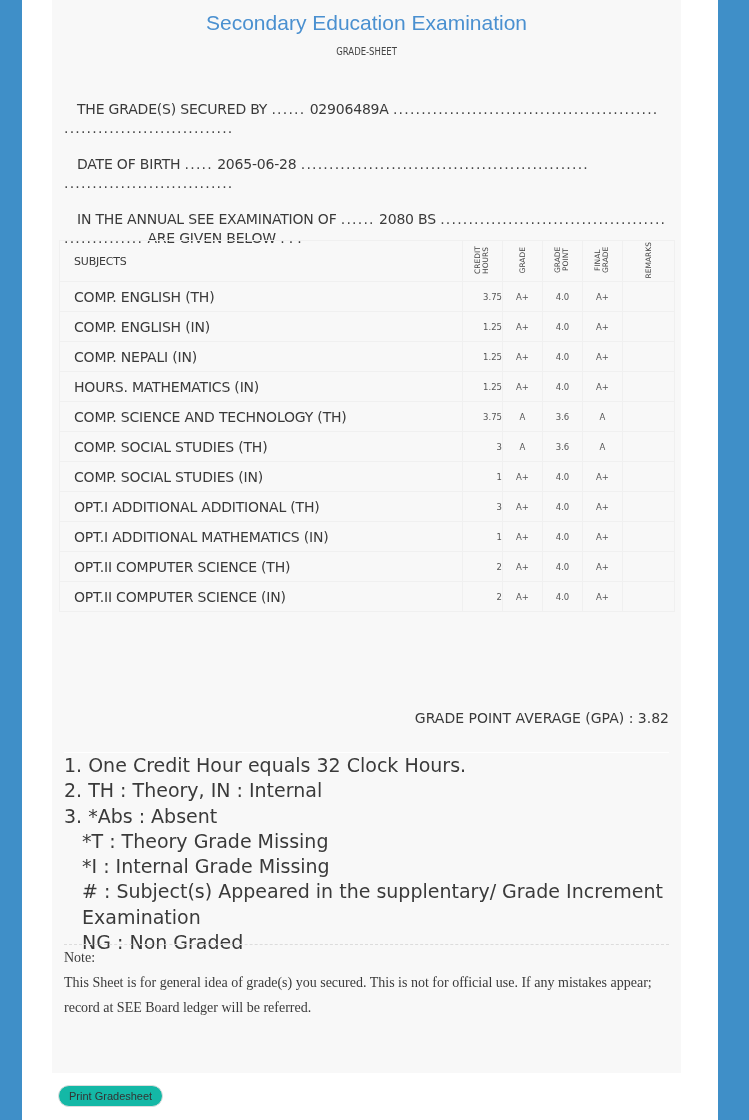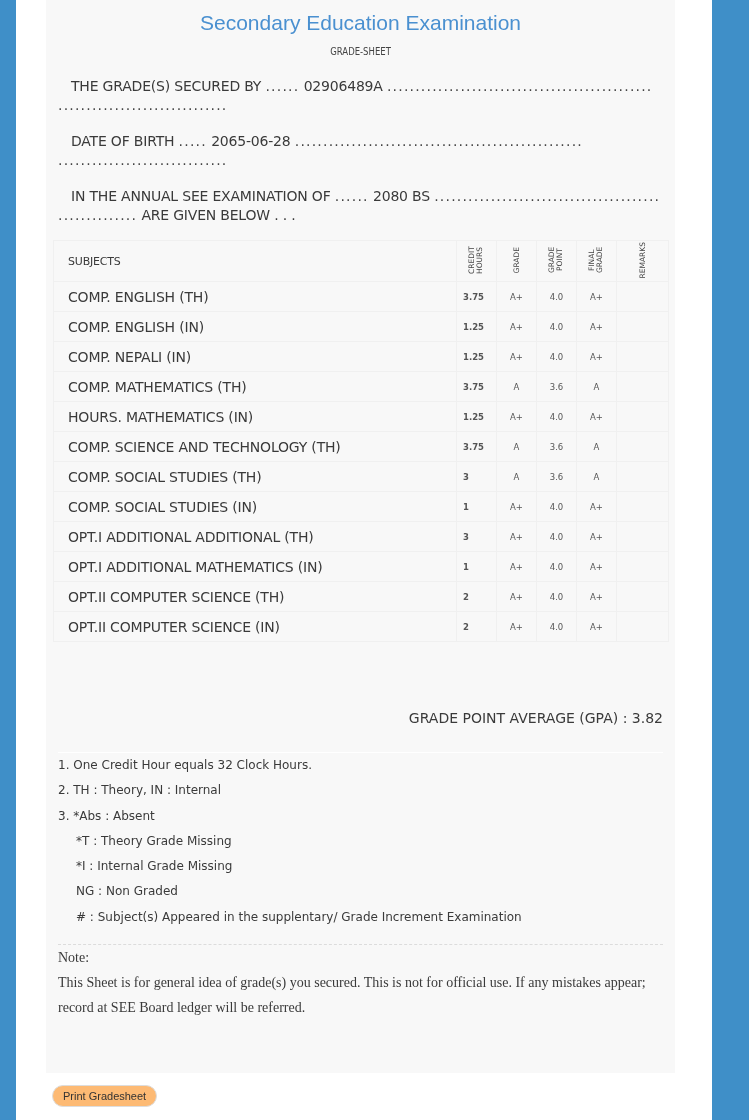--- a/index.html
+++ b/index.html
@@ -4,86 +4,86 @@
 <style>
   * { box-sizing: border-box; }
   html, body { margin: 0; padding: 0; }
   body {
     width: 749px; height: 1120px; overflow: hidden;
     background: #3f8fc8;
     font-family: "DejaVu Sans", sans-serif;
     color: #333;
   }
   .page {
-    position: absolute; left: 16px; top: 0; width: 696px; height: 1120px;
+    position: absolute; left: 22px; top: 0; width: 696px; height: 1120px;
     background: #ffffff;
   }
   .sheet {
     position: absolute; left: 30px; top: 0; width: 629px; height: 1073px;
     background: #f8f8f8;
   }
   .title {
     position: absolute; left: 0; right: 0; top: 11px; text-align: center;
     font-family: "Liberation Sans", sans-serif; font-size: 21px; color: #4a90d0;
   }
   .subtitle {
     position: absolute; left: 0; right: 0; top: 46px; text-align: center;
     font-size: 10px; color: #444; transform: scaleX(0.85);
   }
   .info {
     position: absolute; left: 12px; width: 600px;
     font-size: 14px; line-height: 19px; color: #3a3a3a; letter-spacing: -0.2px;
     white-space: nowrap; overflow: hidden;
   }
-  .info .l1 { padding-left: 13px; display: block; overflow: hidden; }
+  .info .l1 { padding-left: 13px; display: block; overflow: hidden; margin-top: 23px; }
   .info .l2 { display: block; overflow: hidden; }
   .dots { color: #444; letter-spacing: 1.2px; }
 
   table.grades {
     position: absolute; left: 7px; top: 240px; width: 616px;
     border-collapse: collapse;
   }
   table.grades td, table.grades th {
     border: 1px solid #f0f0f0; padding: 0;
   }
   table.grades th { height: 40px; font-weight: normal; }
   table.grades td { height: 30px; }
   .subj {
     text-align: left; padding-left: 14px !important;
     font-size: 14px; color: #3a3a3a; letter-spacing: -0.2px;
   }
   th.subj { font-size: 11px; }
   .num { text-align: center; font-size: 8.5px; color: #555; width: 40px; }
-  .num.ch { text-align: left; padding-left: 6px !important; font-weight: bold; }
+  .num.ch { text-align: right; padding-left: 6px !important; }
   .vhead {
     display: inline-block; writing-mode: vertical-rl; transform: rotate(180deg);
     font-size: 7.5px; line-height: 8px; color: #444; text-align: center;
   }
   .gpa {
     position: absolute; right: 12px; top: 710px;
     font-size: 14px; color: #3a3a3a;
   }
   .legend {
     position: absolute; left: 12px; top: 752px; width: 605px;
     border-top: 1px solid #ffffff;
-    font-size: 12px; line-height: 25.3px; color: #3a3a3a;
+    font-size: 19px; line-height: 25.3px; color: #3a3a3a;
   }
   .legend .indent { padding-left: 18px; }
   .divider {
     position: absolute; left: 12px; top: 944px; width: 605px;
     border-top: 1px dashed #dcdcdc;
   }
   .note {
     position: absolute; left: 12px; top: 945px; width: 605px;
     font-size: 14px; line-height: 25px; color: #3a3a3a; font-family: Liberation Serif, serif;
   }
   .print-btn {
     position: absolute; left: 36px; top: 1085px;
     height: 22px; padding: 0 10px; border: 1px solid #ddd; border-radius: 12px;
-    background: #fdba74; font-family: "Liberation Sans", sans-serif;
+    background: #14b8a6; font-family: "Liberation Sans", sans-serif;
     font-size: 11px; color: #333; line-height: 20px; cursor: pointer;
   }
 </style>
 </head>
 <body>
 
 <div class="page">
   <div class="sheet">
     <div class="title">Secondary Education Examination</div>
     <div class="subtitle">GRADE-SHEET</div>
@@ -148,28 +148,20 @@
           </tr>
           <tr>
             <td class="subj">COMP. NEPALI (IN)</td>
             <td class="num ch">1.25</td>
             <td class="num">A+</td>
             <td class="num">4.0</td>
             <td class="num">A+</td>
             <td class="num"></td>
           </tr>
           <tr>
-            <td class="subj">COMP. MATHEMATICS (TH)</td>
-            <td class="num ch">3.75</td>
-            <td class="num">A</td>
-            <td class="num">3.6</td>
-            <td class="num">A</td>
-            <td class="num"></td>
-          </tr>
-          <tr>
             <td class="subj">HOURS. MATHEMATICS (IN)</td>
             <td class="num ch">1.25</td>
             <td class="num">A+</td>
             <td class="num">4.0</td>
             <td class="num">A+</td>
             <td class="num"></td>
           </tr>
           <tr>
             <td class="subj">COMP. SCIENCE AND TECHNOLOGY (TH)</td>
             <td class="num ch">3.75</td>
@@ -233,22 +225,22 @@
       <span>GRADE POINT AVERAGE (GPA) :</span>
       <span>3.82</span>
     </div>
 
     <div class="legend">
       <div>1. One Credit Hour equals 32 Clock Hours.</div>
       <div>2. TH : Theory, IN : Internal</div>
       <div>3. *Abs : Absent</div>
       <div class="indent">*T : Theory Grade Missing</div>
       <div class="indent">*I : Internal Grade Missing</div>
+      <div class="indent"># : Subject(s) Appeared in the supplentary/ Grade Increment Examination</div>
       <div class="indent">NG : Non Graded</div>
-      <div class="indent"># : Subject(s) Appeared in the supplentary/ Grade Increment Examination</div>
     </div>
 
     <div class="divider"></div>
 
     <div class="note">
       <div>Note:</div>
       <div>This Sheet is for general idea of grade(s) you secured. This is not for official use. If any mistakes appear; record at SEE Board ledger will be referred.</div>
     </div>
   </div>
 

